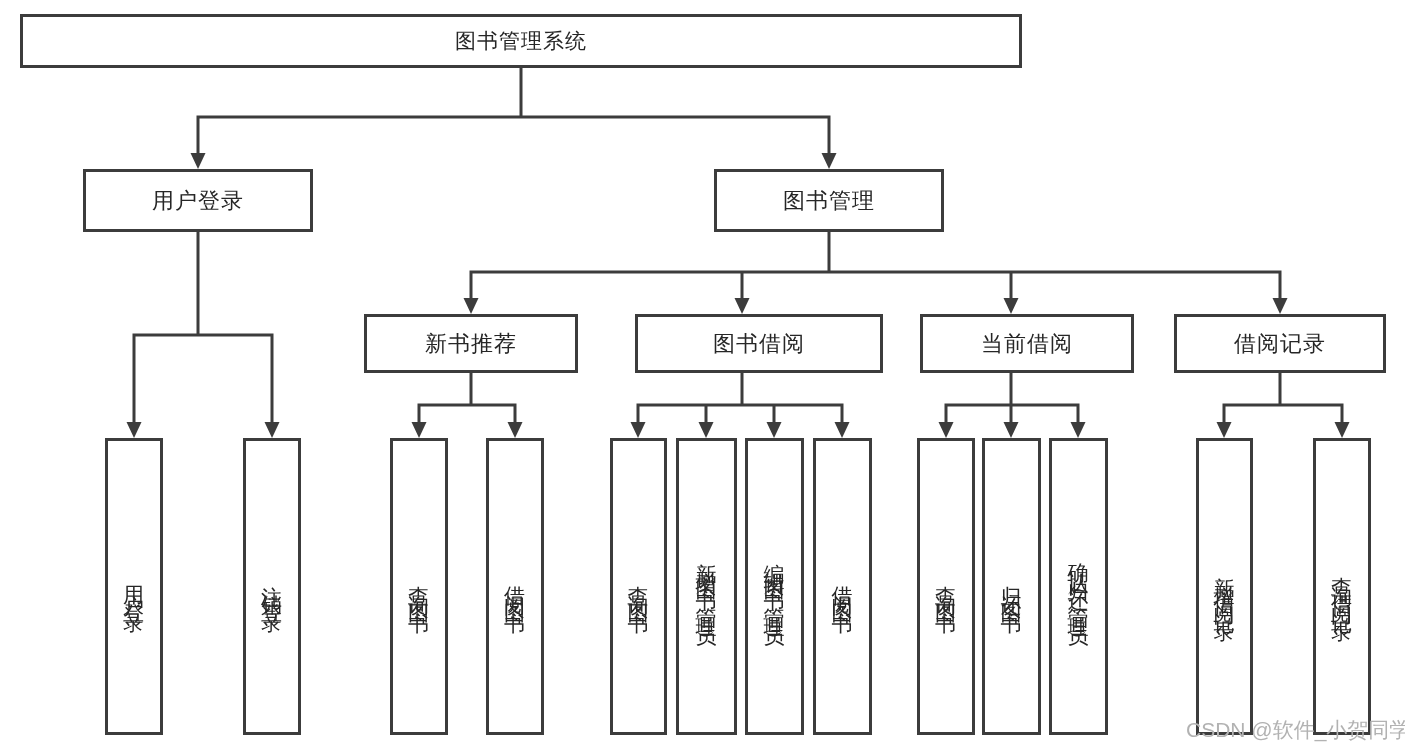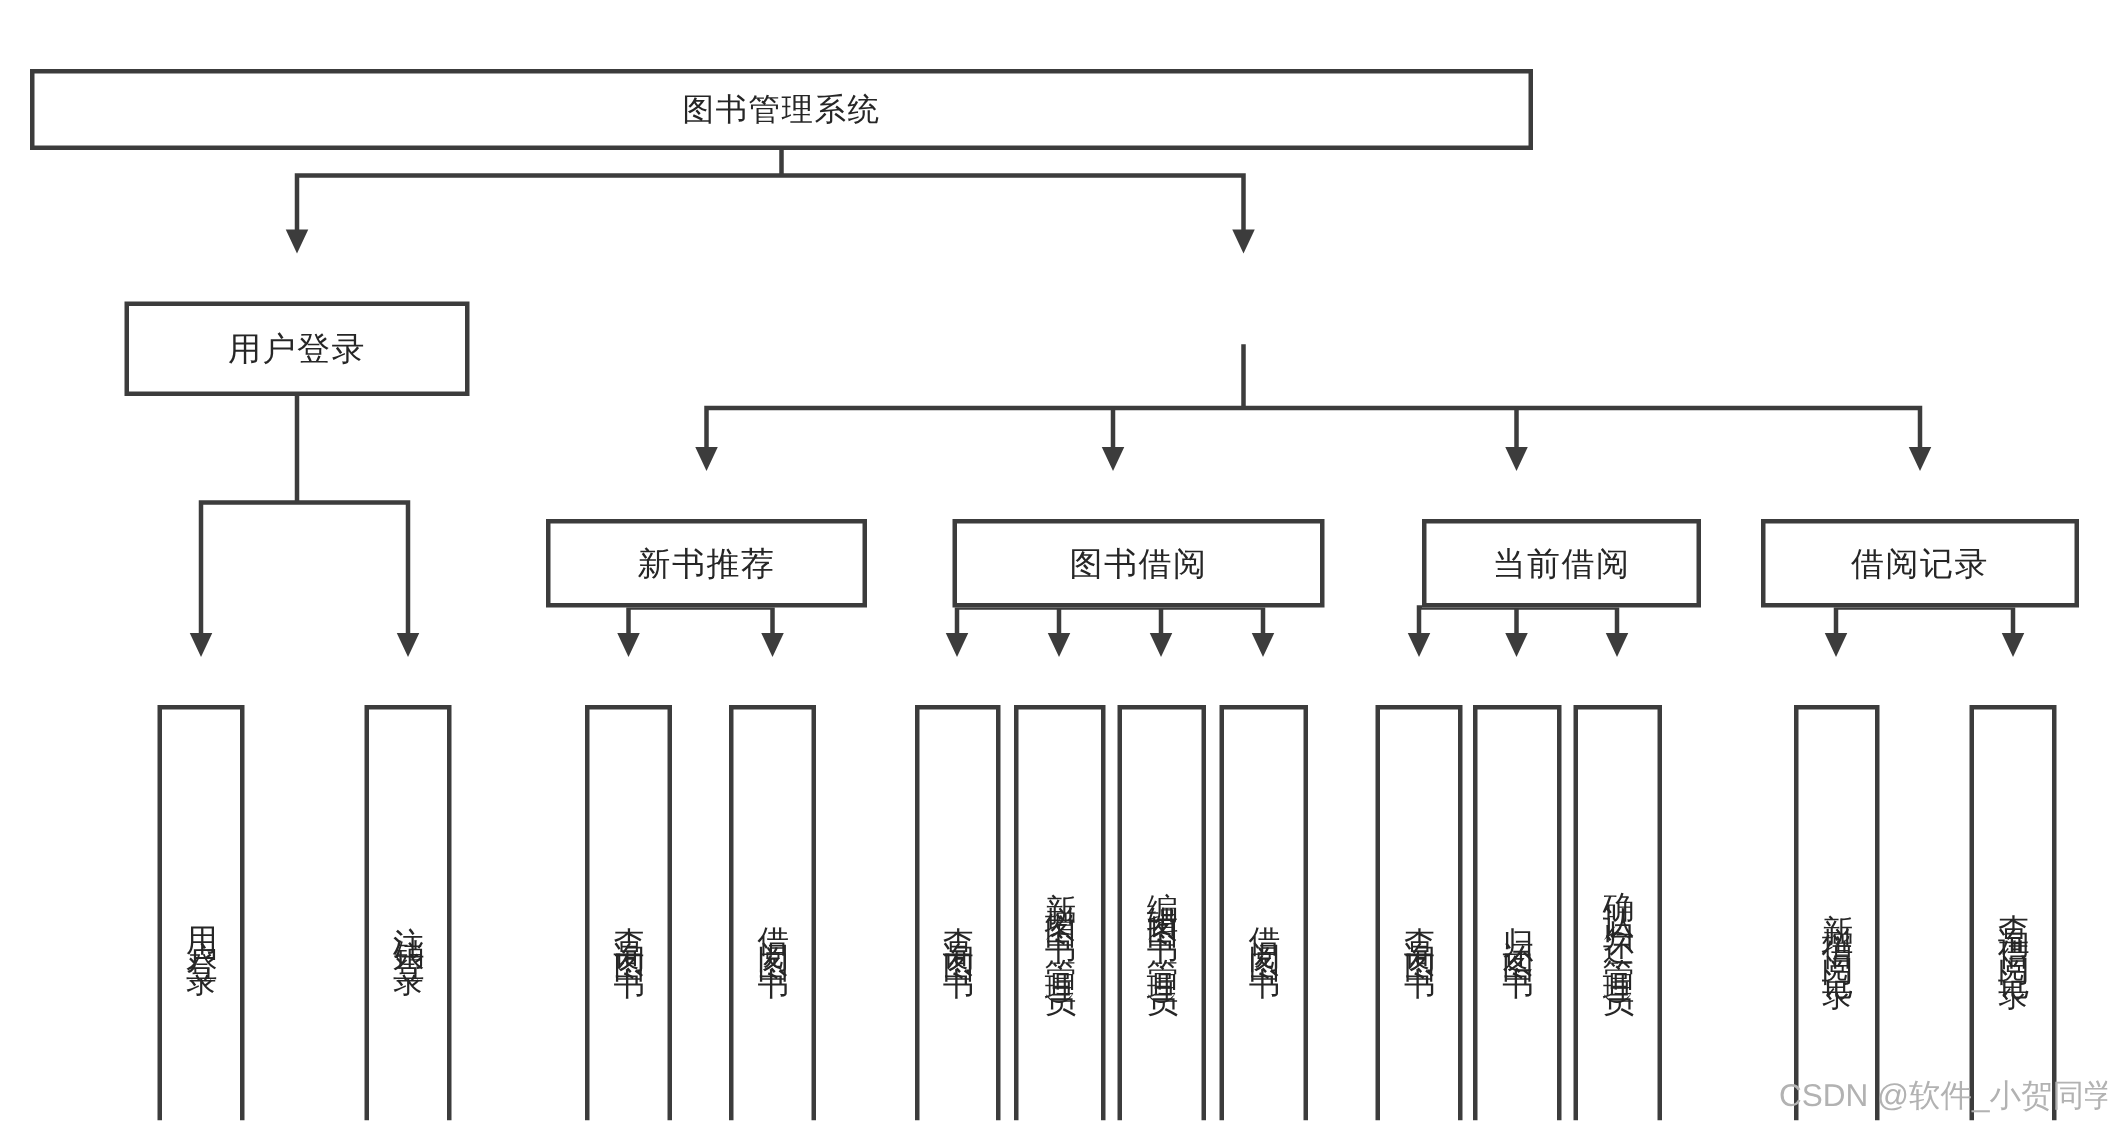--- a/index.html
+++ b/index.html
@@ -20,21 +20,20 @@
   .box{
     position:absolute;
     box-sizing:border-box;
     background:#fff;
     border:3px solid var(--line);
     display:flex;
     align-items:center;
     justify-content:center;
     color:var(--text);
     z-index:2;
-    margin-top:32px;
   }
   .box.h{font-size:22px;letter-spacing:1px;}
   .box.root{font-size:21px;}
   .box.v{
     writing-mode:vertical-rl;
     text-orientation:mixed;
     font-size:21px;
     letter-spacing:9px;
     line-height:1;
     top:438px;
@@ -90,28 +89,31 @@
     </g>
   </svg>
 
   <div class="box h root" style="left:20px;top:14px;width:1002px;height:54px">
     <span>图书管理系统</span>
   </div>
 
   <div class="box h" style="left:83px;top:169px;width:230px;height:63px">
     <span>用户登录</span>
   </div>
+  <div class="box h" style="left:714px;top:169px;width:230px;height:63px">
+    <span>图书管理</span>
+  </div>
 
   <div class="box h" style="left:364px;top:314px;width:214px;height:59px">
     <span>新书推荐</span>
   </div>
   <div class="box h" style="left:635px;top:314px;width:248px;height:59px">
     <span>图书借阅</span>
   </div>
-  <div class="box h" style="left:948px;top:314px;width:186px;height:59px">
+  <div class="box h" style="left:920px;top:314px;width:214px;height:59px">
     <span>当前借阅</span>
   </div>
   <div class="box h" style="left:1174px;top:314px;width:212px;height:59px">
     <span>借阅记录</span>
   </div>
 
   <div class="box v" style="left:105px;width:58px">
     <span>用户登录</span>
   </div>
   <div class="box v" style="left:243px;width:58px">

